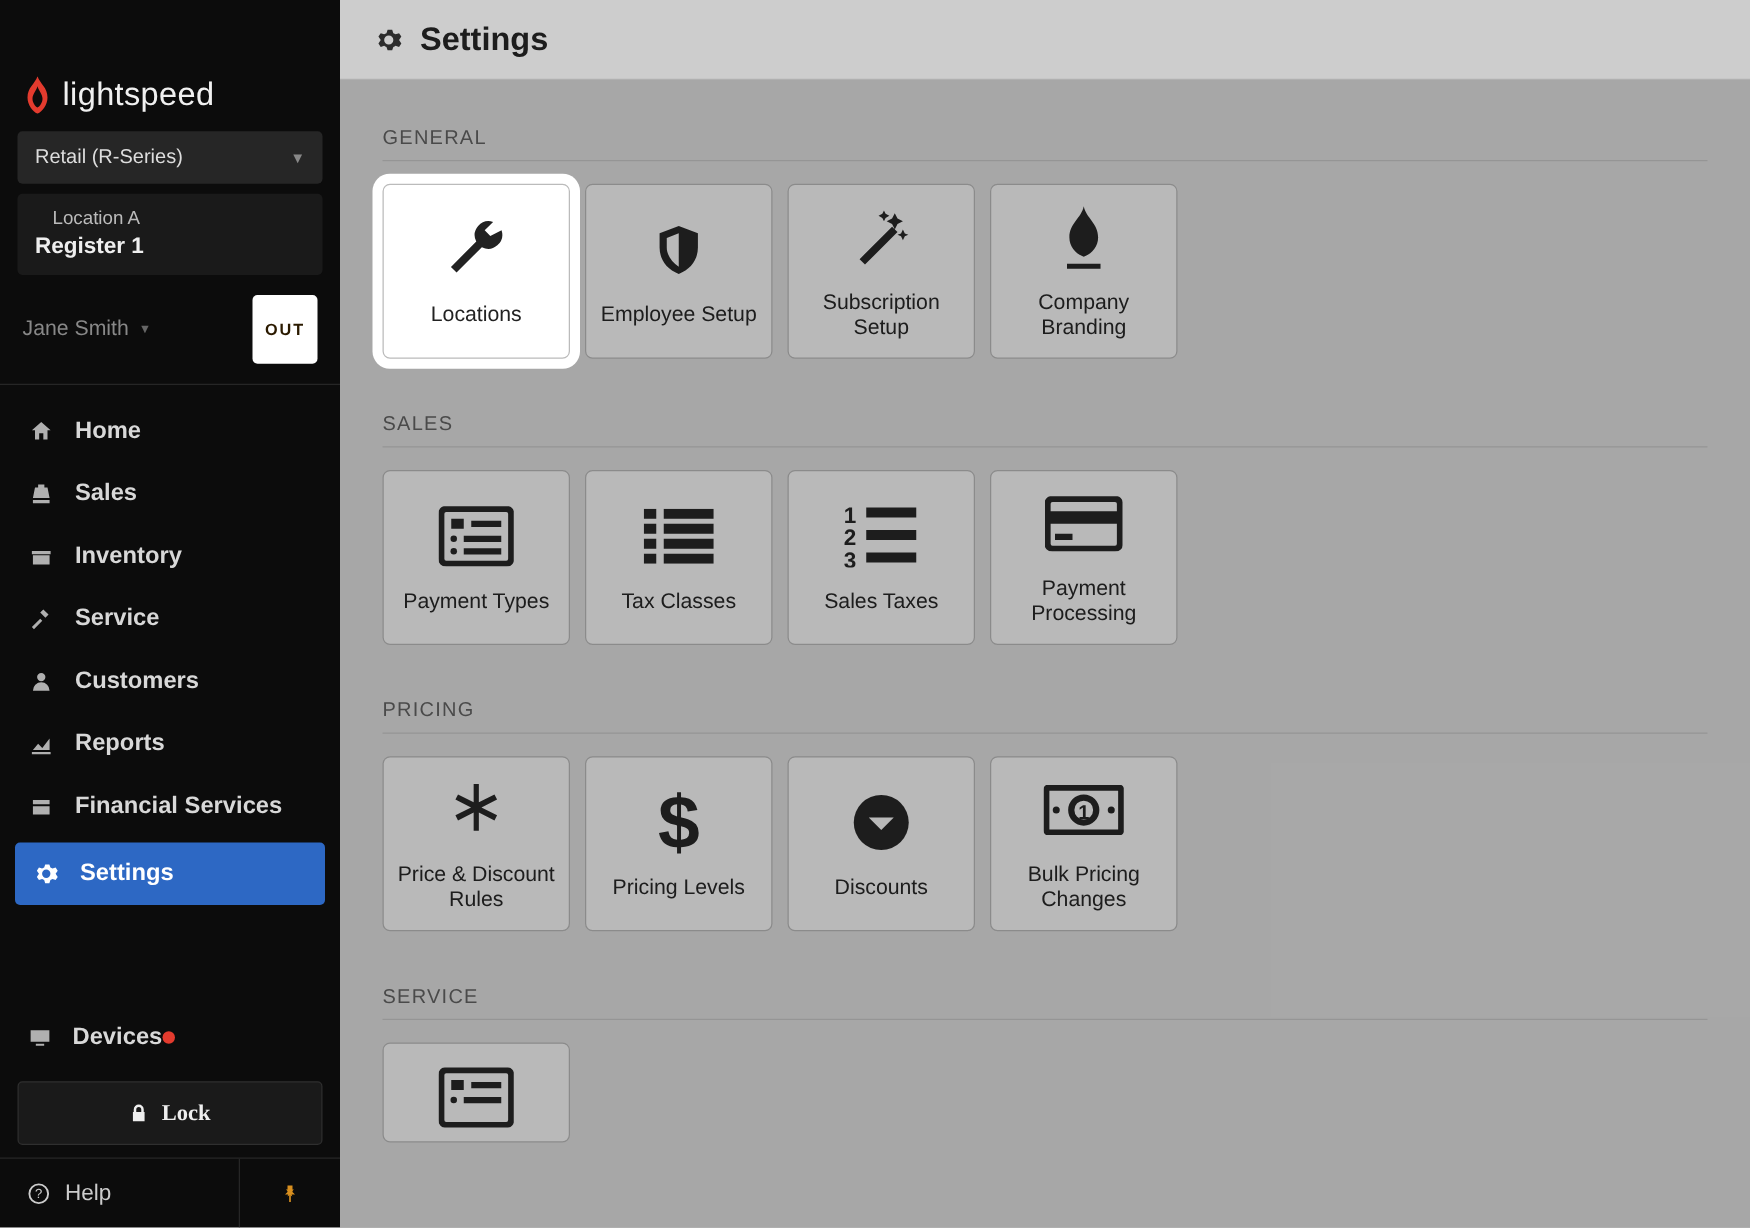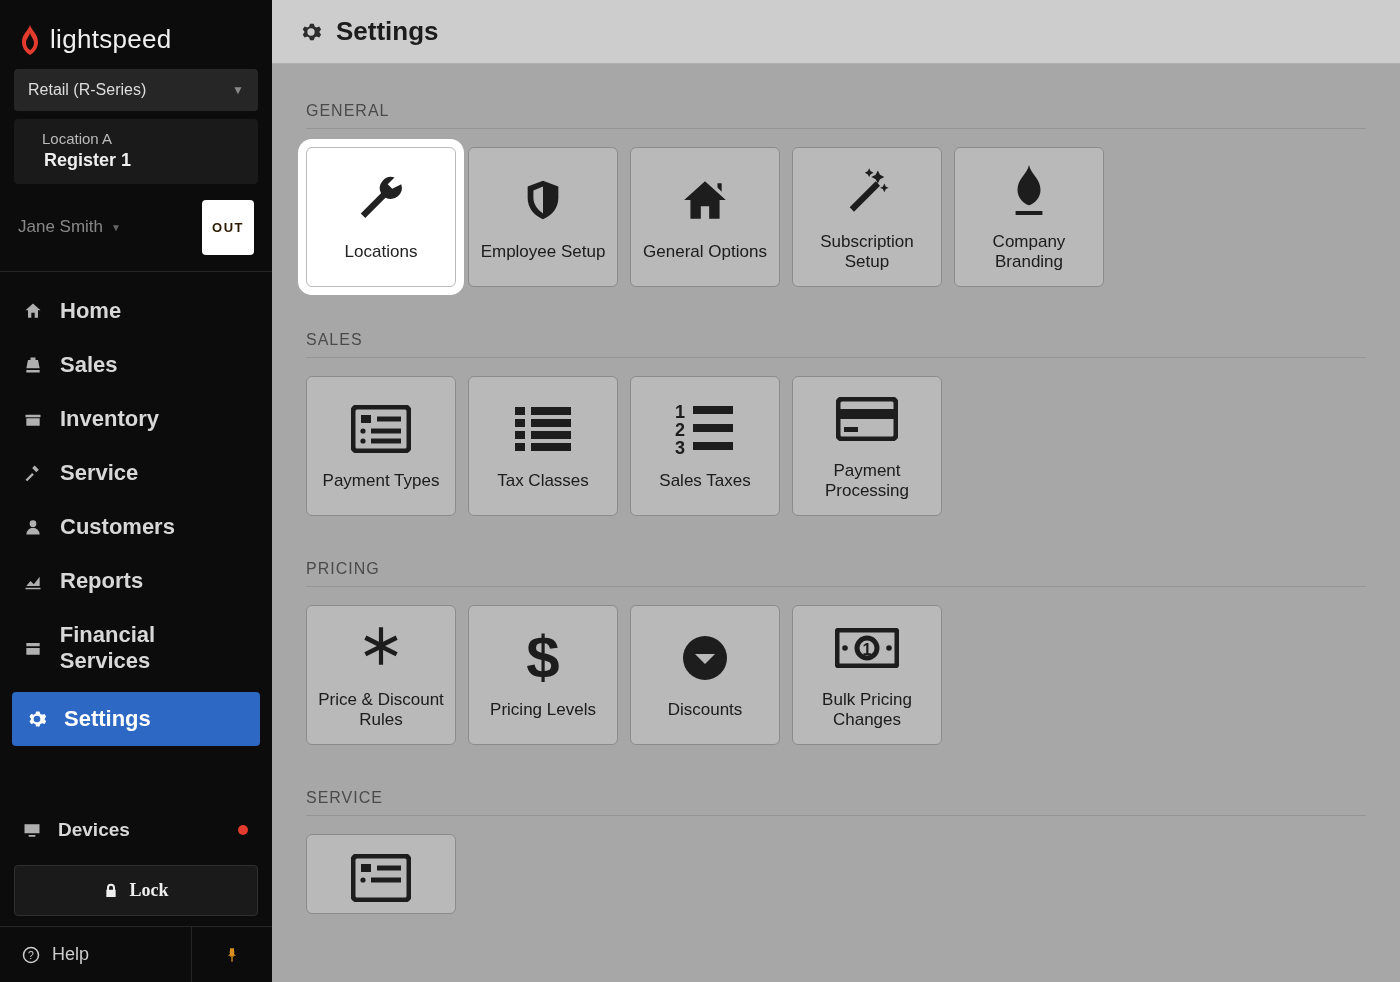--- a/index.html
+++ b/index.html
@@ -21,20 +21,21 @@
     color: #ddd;
     display: flex;
     flex-direction: column;
     flex-shrink: 0;
   }
   .logo-row {
     display: flex;
     align-items: center;
     gap: 8px;
     padding: 24px 18px 14px 18px;
+    margin-top: 36px;
   }
   .logo-row .flame { color: #e33b2e; }
   .logo-row .brand {
     font-size: 26px;
     font-weight: 400;
     color: #f0f0f0;
     letter-spacing: 0.3px;
   }
 
   .side-block { padding: 0 14px; }
@@ -51,21 +52,21 @@
   .selector .label { font-size: 16px; font-weight: 400; color: #ddd; }
   .selector .caret { color: #888; font-size: 12px; }
 
   .reg-box {
     background: #1a1a1a;
     border-radius: 4px;
     padding: 10px 14px 12px 14px;
     line-height: 1.3;
   }
   .reg-box .loc { font-size: 15px; color: #bbb; margin-left: 14px; }
-  .reg-box .reg { font-size: 18px; font-weight: 700; color: #eee; margin-left: 16px; }
+  .reg-box .reg { font-size: 18px; font-weight: 700; color: #eee; }
 
   .user-row {
     display: flex;
     align-items: center;
     justify-content: space-between;
     padding: 16px 18px 16px 18px;
     border-bottom: 1px solid #262626;
   }
   .user-row .uname { font-size: 17px; color: #888; display:flex; align-items:center; gap:8px; }
   .out-badge {
@@ -77,39 +78,38 @@
     border-radius: 4px;
     letter-spacing: 1.5px;
   }
 
   .nav { padding-top: 12px; flex: 1; }
   .nav-item {
     display: flex;
     align-items: center;
     gap: 16px;
     padding: 14px 22px;
-    font-size: 22px;
+    font-size: 19px;
     font-weight: 600;
     color: #d8d8d8;
     cursor: pointer;
   }
   .nav-item.active {
     background: #2d68c4;
     color: #fff;
     border-radius: 4px;
     margin: 4px 12px;
     padding: 14px 14px;
   }
   .nav-item .nicon { width: 22px; display:flex; justify-content:center; color:#b0b0b0; }
   .nav-item.active .nicon { color:#fff; }
 
   .devices-row {
     display: flex;
     align-items: center;
-    justify-content: space-between;
     padding: 14px 24px 14px 22px;
     font-size: 19px;
     font-weight: 600;
     color: #d8d8d8;
     cursor: pointer;
     margin-top: 40px;
   }
   .devices-row .left { display:flex; align-items:center; gap:16px; }
   .dot { width:10px; height:10px; border-radius:50%; background:#e33b2e; }
 
@@ -386,28 +386,20 @@
         <div class="tile">
           <span class="ticon">
             <svg width="46" height="52" viewBox="0 0 24 24">
                 <path fill="#222" d="M12 2l8 3v6c0 5-3 9-8 11-5-2-8-6-8-11V5zM12 5L7 7v4c0 3 2 6 5 8z"></path>
               </svg>
           </span>
           <span class="tlabel">Employee Setup</span>
         </div>
         <div class="tile">
           <span class="ticon">
-            <svg width="54" height="50" viewBox="0 0 24 24">
-                <path fill="#222" d="M12 3l10 9h-3v9h-5v-6h-4v6H5v-9H2zM18 4h2v4l-2-2z"></path>
-              </svg>
-          </span>
-          <span class="tlabel">General Options</span>
-        </div>
-        <div class="tile">
-          <span class="ticon">
             <svg width="56" height="52" viewBox="0 0 24 24">
                 <path fill="#222" d="M4 20l12-12 2 2L6 22zM17 3l1 2 2 1-2 1-1 2-1-2-2-1 2-1zM20 9l.7 1.5L22 11l-1.3.5L20 13l-.7-1.5L18 11l1.3-.5zM13 2l.6 1.2L15 4l-1.4.8L13 6l-.6-1.2L11 4l1.4-.8z"></path>
               </svg>
           </span>
           <span class="tlabel">Subscription Setup</span>
         </div>
         <div class="tile">
           <span class="ticon">
             <svg width="46" height="56" viewBox="0 0 24 28">
                 <path fill="#222" d="M12 1c-1 5-6 7-6 13 0 4 3 7 6 8 3-1 6-4 6-8 0-6-5-8-6-13zM5 25h14v2H5z"></path>

